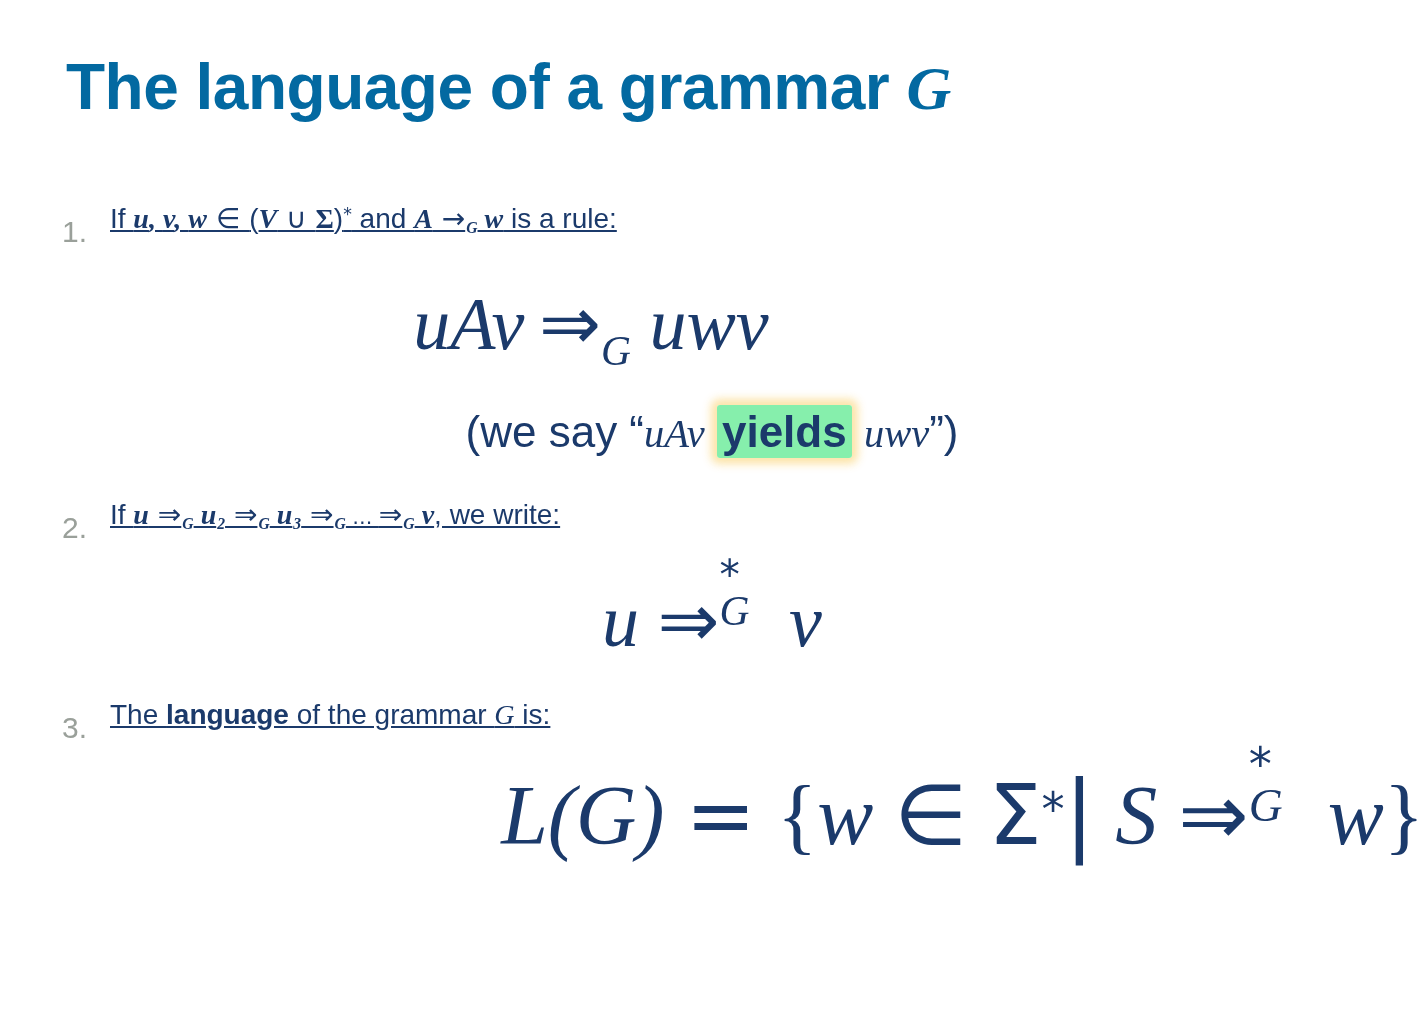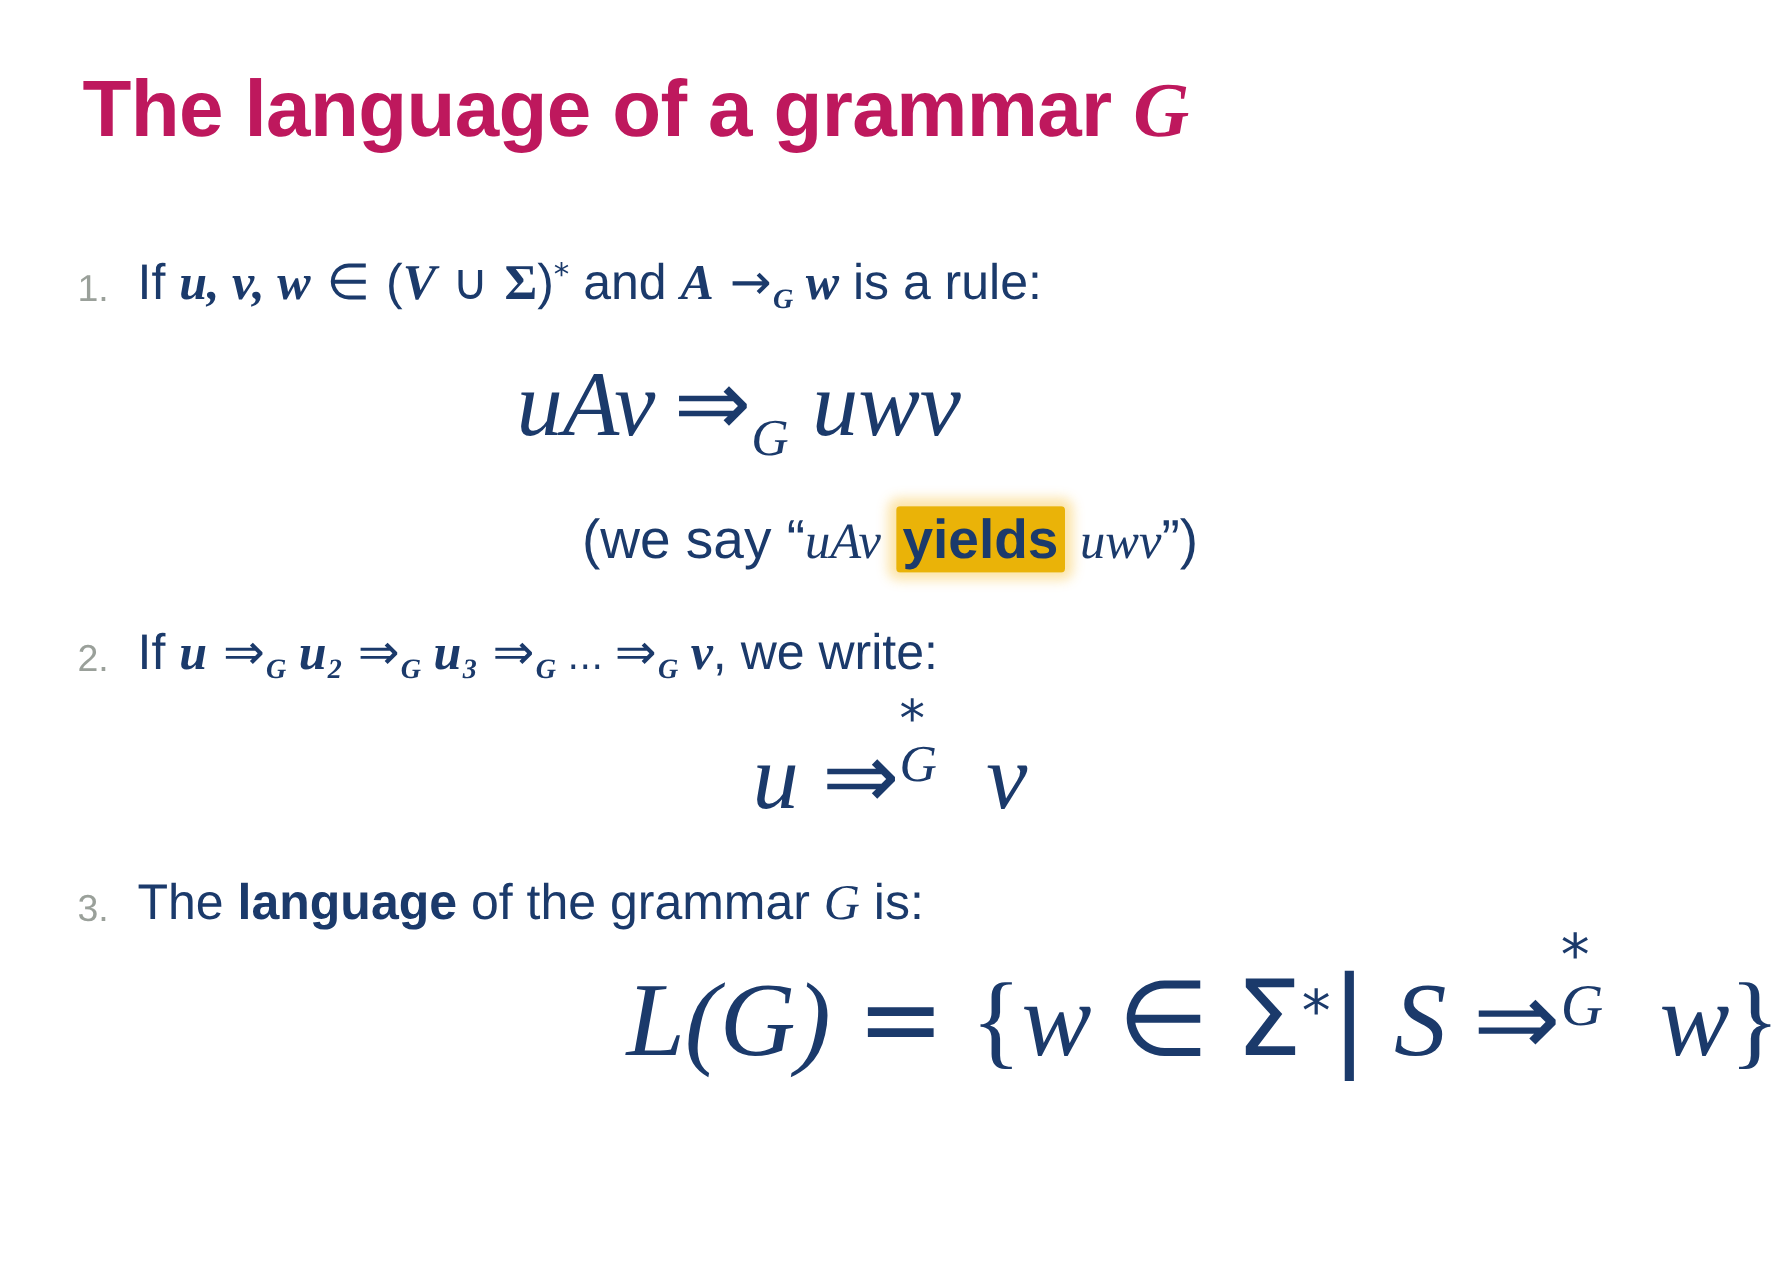--- a/index.html
+++ b/index.html
@@ -18,21 +18,21 @@
   }
 
   
   #slide-title {
     position: absolute;
     left: 66px;
     top: 8px;
     font-size: 64px;
     line-height: 1.15;
     letter-spacing: -0.5px;
-    color: #be185d;
+    color: #0369a1;
     white-space: nowrap;
   }
   #slide-title .bold { font-weight: bold; }
   #slide-title .mathit {
     font-family: "Liberation Serif", serif;
     font-style: italic;
     font-size: 62px;
   }
 
   
@@ -45,23 +45,24 @@
   .list-num {
     color: #9aa09a;
     font-size: 30px;
     line-height: 1;
     width: 48px;
     flex: 0 0 48px;
     text-align: left;
     padding-top: 13px;
   }
   .list-text {
-    font-size: 40px;
+    font-size: 28px;
     line-height: 1.1;
     color: #1b3a6b;
+    text-decoration: underline;
   }
 
   
   .bi {
     font-family: "Liberation Serif", serif;
     font-weight: bold;
     font-style: italic;
   }
   .bup {
     font-family: "Liberation Serif", serif;
@@ -164,21 +165,21 @@
     color: #1b3a6b;
     white-space: nowrap;
   }
   #note-line .mi { font-size: 0.92em; }
   .highlight {
     position: relative;
     font-weight: bold;
     color: #1b3a6b;
     padding: 2px 5px;
     border-radius: 3px;
-    background: #eab308;
+    background: #86efac;
     box-shadow: 0 0 9px 6px rgba(251, 223, 154, 0.85);
   }
 </style>
 </head>
 <body>
 
 <div id="slide">
 
   <h1 id="slide-title">
     <span>The </span><span class="bold">language</span><span> of a grammar </span><span class="mathit">G</span>

